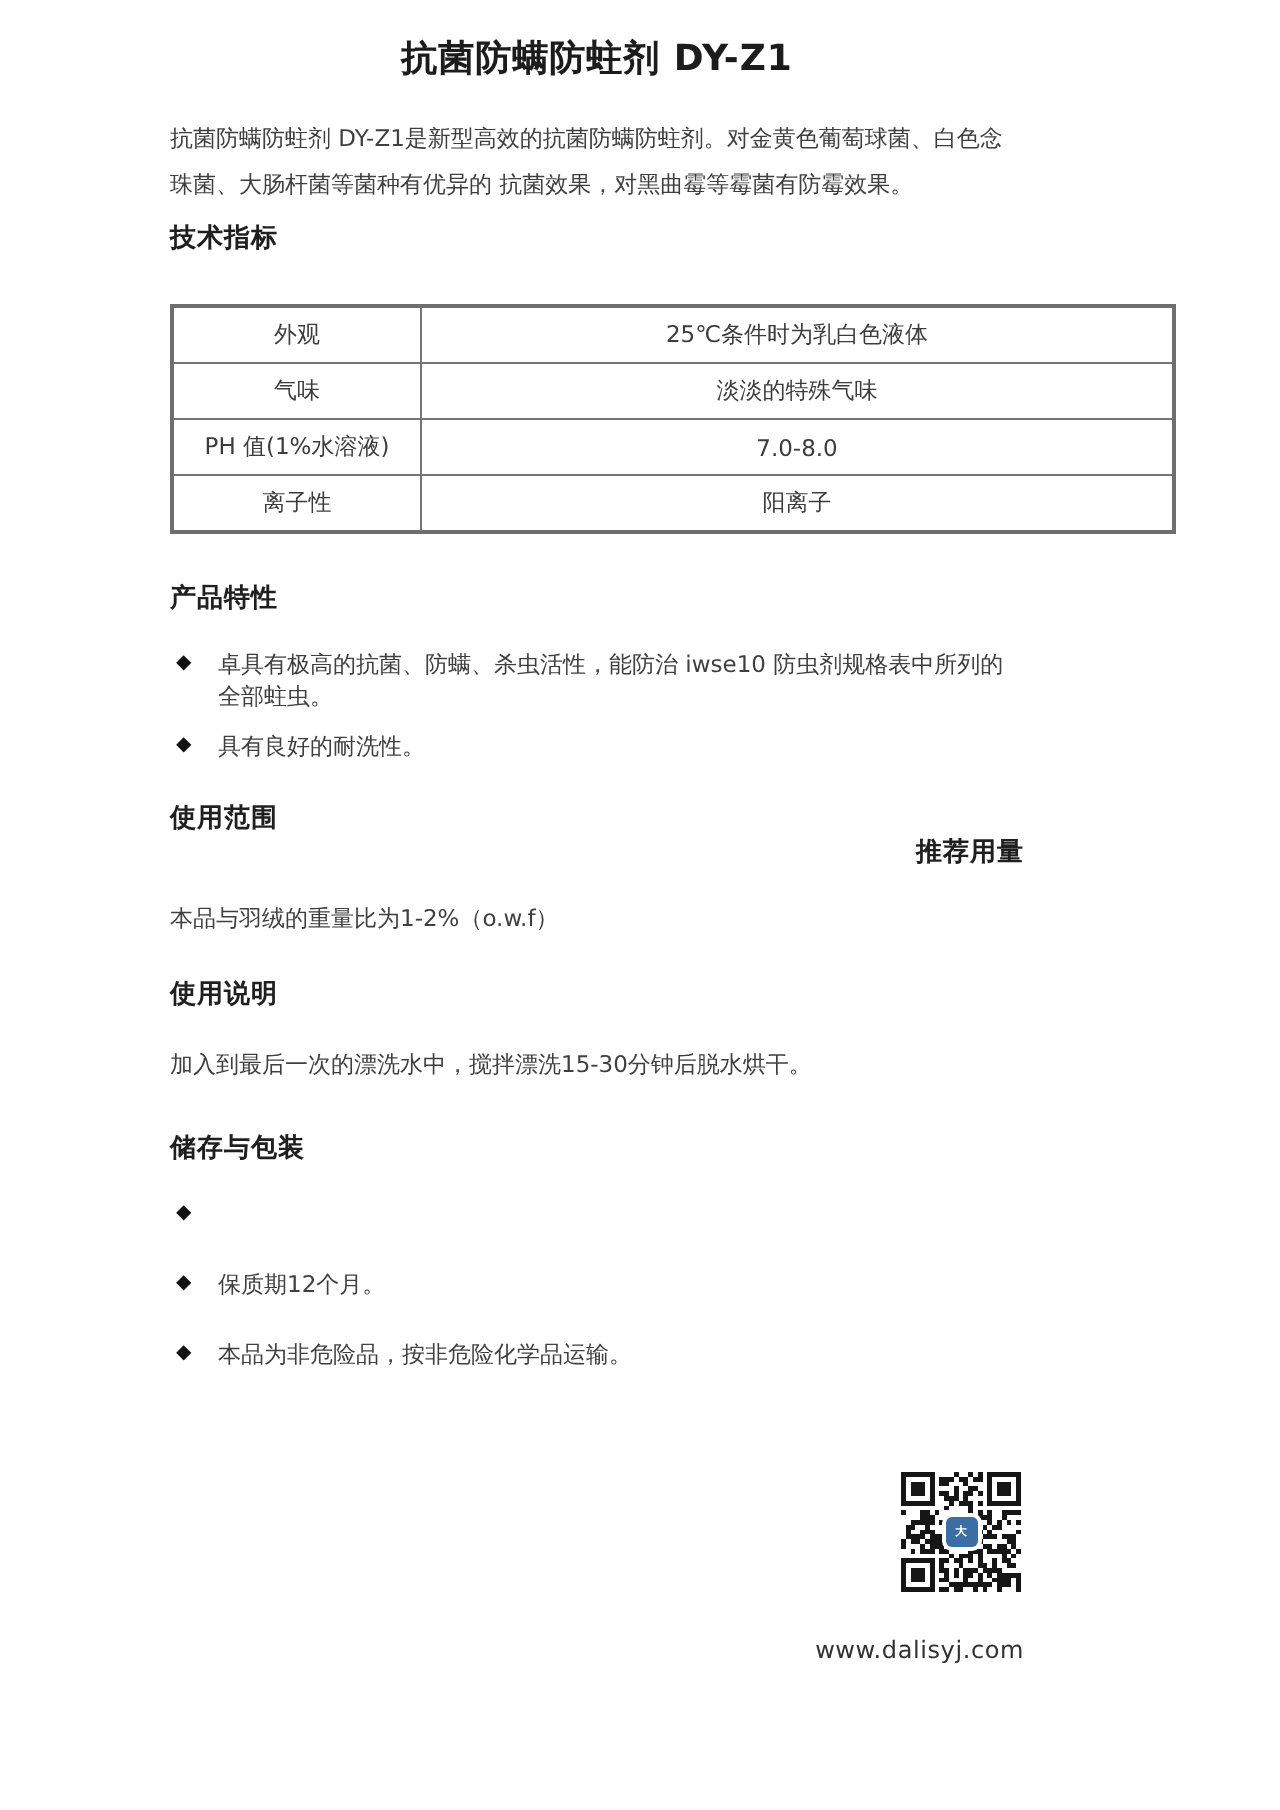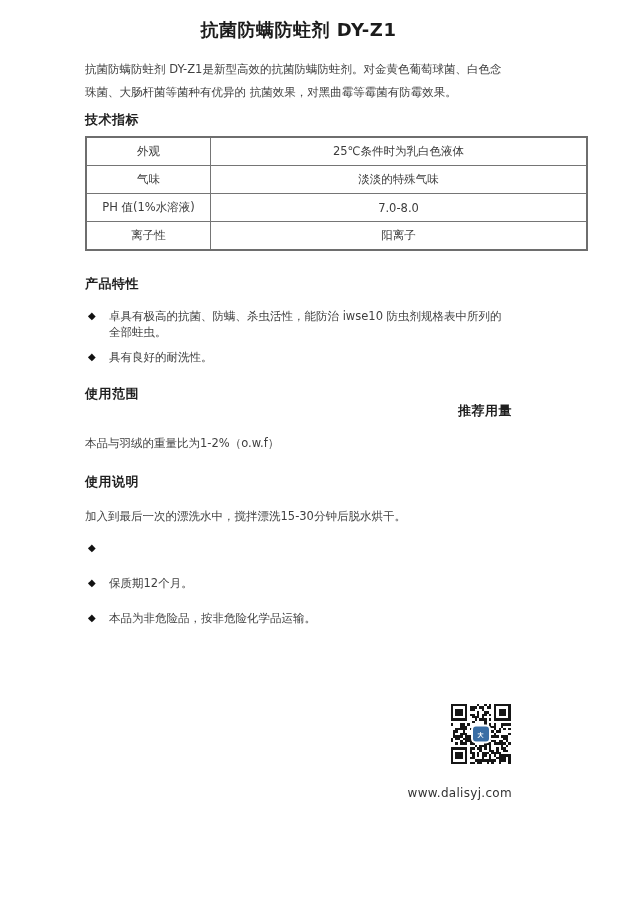--- a/index.html
+++ b/index.html
@@ -21,21 +21,21 @@
   .intro{
     margin:15px 0 0 0;max-width:497px;
     font-size:11.5px;line-height:23px;color:#3f3f3f;
   }
   h2{
     margin:0;font-size:13px;line-height:17px;font-weight:bold;color:#1f1f1f;
     letter-spacing:0.5px;
   }
   .h-tech{margin-top:7px;}
   .spec-table{
-    margin-top:8px;border-collapse:collapse;width:503px;
+    margin-top:24px;border-collapse:collapse;width:503px;
     border:2px solid #6e6e6e;
   }
   .spec-table td{
     border:1px solid #757575;height:27px;padding:0 4px;
     font-size:11.5px;text-align:center;vertical-align:middle;color:#3c3c3c;
   }
   .spec-table td.c1{width:115px;}
   .h-features{margin-top:24px;}
   .h-scope{margin-top:20px;}
   .h-dosage{text-align:right;}
@@ -51,21 +51,21 @@
   ul.bullets li:last-child{margin-bottom:0;}
   .diamond{
     flex:0 0 auto;width:11px;margin-right:10px;
     font-size:10px;line-height:16px;color:#111;
   }
   .body-text{margin:0;font-size:11.5px;line-height:16px;color:#3f3f3f;}
   .t-scope{margin-top:14px;}
   .t-dosage{margin-top:16px;}
   .t-instructions{margin-top:18px;}
   .footer{
-    position:absolute;right:52px;top:704px;width:200px;
+    position:absolute;right:52px;top:736px;width:200px;
     text-align:right;
   }
   .qr-wrap{
     position:relative;display:inline-block;width:61px;height:60px;
     margin-right:1px;
   }
   .qr-wrap svg{display:block;width:61px;height:60px;}
   .qr-logo{
     position:absolute;left:50%;top:50%;width:16px;height:15px;
     transform:translate(-50%,-50%);
@@ -123,20 +123,21 @@
   </ul>
 
   <h2 class="h-scope">使用范围</h2>
 
   <h2 class="h-dosage">推荐用量</h2>
   <p class="body-text t-dosage">本品与羽绒的重量比为1-2%（o.w.f）</p>
 
   <h2 class="h-instructions">使用说明</h2>
   <p class="body-text t-instructions">加入到最后一次的漂洗水中，搅拌漂洗15-30分钟后脱水烘干。</p>
 
+  <h2 class="h-storage">储存与包装</h2>
   <ul class="bullets loose">
     <li>
       <span class="diamond">◆</span>
     </li>
     <li>
       <span class="diamond">◆</span>
       <span>保质期12个月。</span>
     </li>
     <li>
       <span class="diamond">◆</span>

